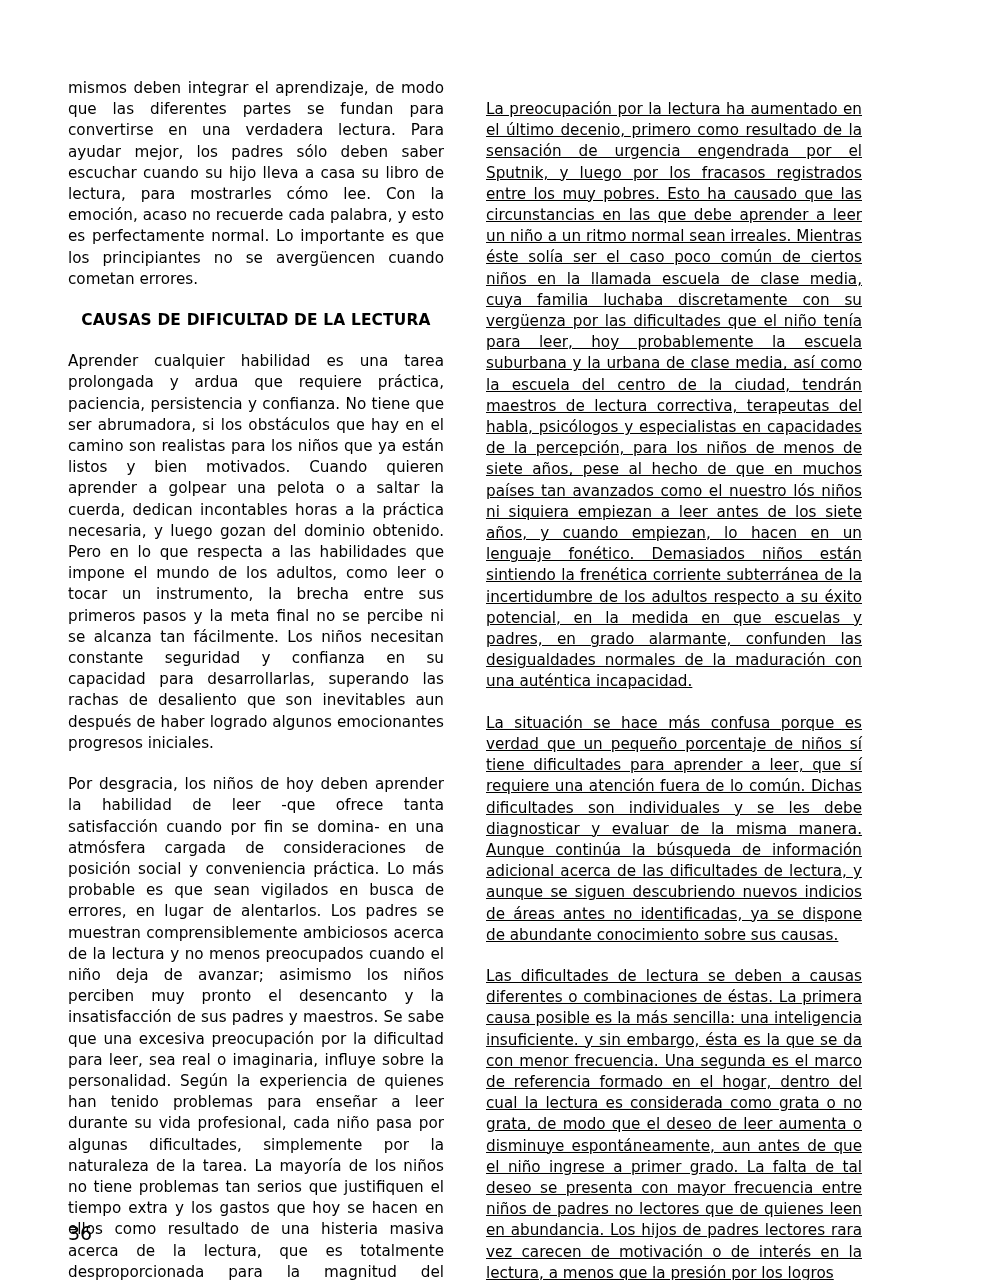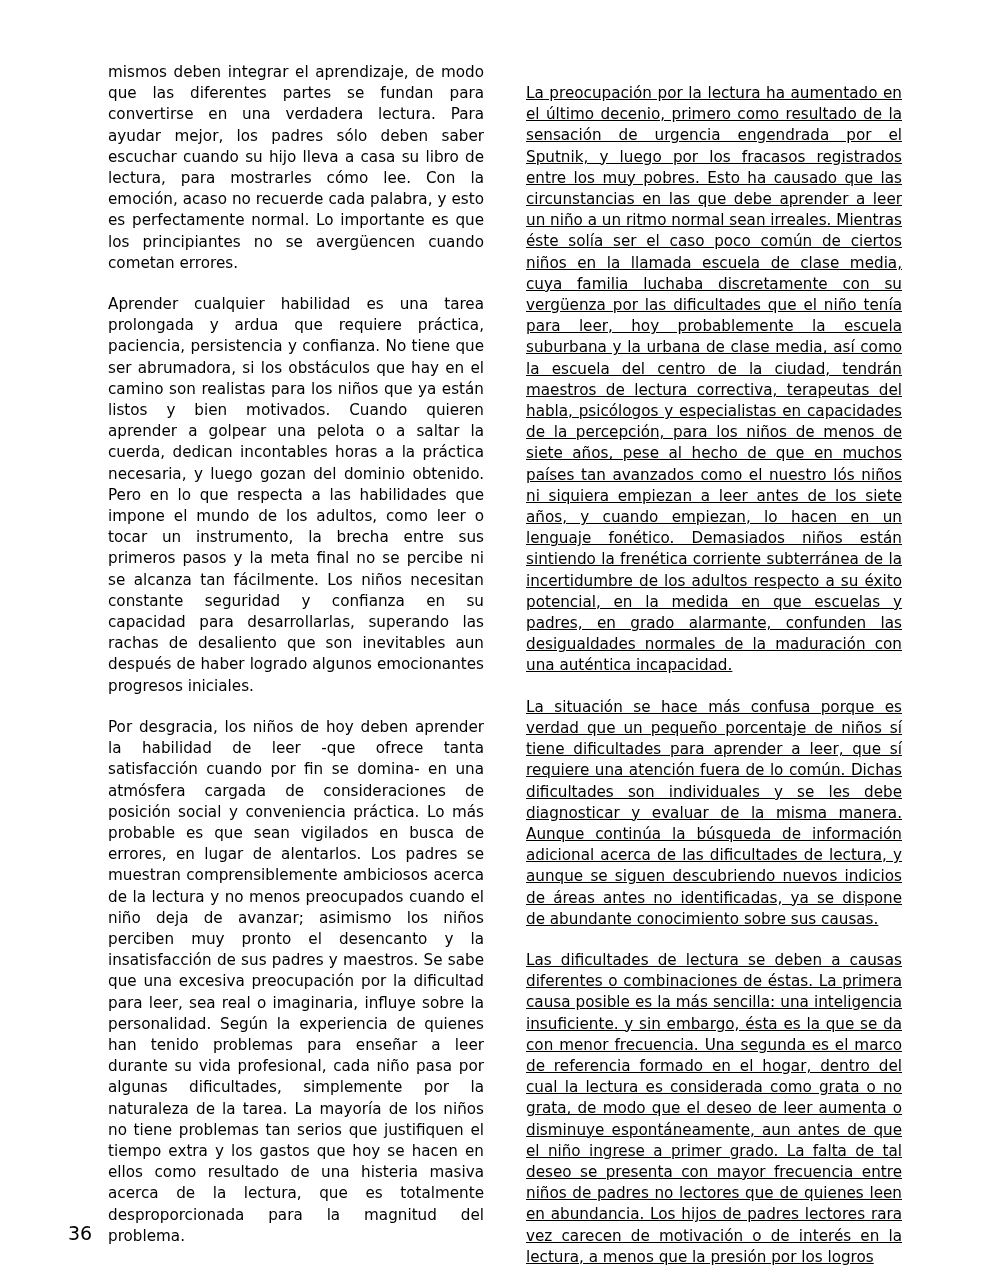--- a/index.html
+++ b/index.html
@@ -28,24 +28,23 @@
   .columns {
     position: absolute;
     top: 62px;
     left: 68px;
     width: 794px;
     height: 1150px;
   }
 
   .column {
     position: absolute;
-    top: 0;
+    top: 16px;
     width: 376px;
     height: 1150px;
-    margin-left: 40px;
   }
 
   .column-left  { left: 0px; }
   .column-right { left: 418px; padding-top: 21px; text-decoration: underline; }
 
   p.para {
     margin: 0 0 20px 0;
     font-size: 15.2px;
     line-height: 21.2px;
     text-align: justify;
@@ -82,20 +81,21 @@
 </style>
 </head>
 <body>
 
 <div class="page">
 
   <div class="columns">
 
     <div class="column column-left">
       <p class="para">mismos deben integrar el aprendizaje, de modo que las diferentes partes se fundan para convertirse en una verdadera lectura. Para ayudar mejor, los padres sólo deben saber escuchar cuando su hijo lleva a casa su libro de lectura, para mostrarles cómo lee. Con la emoción, acaso no recuerde cada palabra, y esto es perfectamente normal. Lo importante es que los principiantes no se avergüencen cuando cometan errores.</p>
+      <h2 class="section-heading">CAUSAS DE DIFICULTAD DE LA LECTURA</h2>
       <p class="para">Aprender cualquier habilidad es una tarea prolongada y ardua que requiere práctica, paciencia, persistencia y confianza. No tiene que ser abrumadora, si los obstáculos que hay en el camino son realistas para los niños que ya están listos y bien motivados. Cuando quieren aprender a golpear una pelota o a saltar la cuerda, dedican incontables horas a la práctica necesaria, y luego gozan del dominio obtenido. Pero en lo que respecta a las habilidades que impone el mundo de los adultos, como leer o tocar un instrumento, la brecha entre sus primeros pasos y la meta final no se percibe ni se alcanza tan fácilmente. Los niños necesitan constante seguridad y confianza en su capacidad para desarrollarlas, superando las rachas de desaliento que son inevitables aun después de haber logrado algunos emocionantes progresos iniciales.</p>
       <p class="para">Por desgracia, los niños de hoy deben aprender la habilidad de leer -que ofrece tanta satisfacción cuando por fin se domina- en una atmósfera cargada de consideraciones de posición social y conveniencia práctica. Lo más probable es que sean vigilados en busca de errores, en lugar de alentarlos. Los padres se muestran comprensiblemente ambiciosos acerca de la lectura y no menos preocupados cuando el niño deja de avanzar; asimismo los niños perciben muy pronto el desencanto y la insatisfacción de sus padres y maestros. Se sabe que una excesiva preocupación por la dificultad para leer, sea real o imaginaria, influye sobre la personalidad. Según la experiencia de quienes han tenido problemas para enseñar a leer durante su vida profesional, cada niño pasa por algunas dificultades, simplemente por la naturaleza de la tarea. La mayoría de los niños no tiene problemas tan serios que justifiquen el tiempo extra y los gastos que hoy se hacen en ellos como resultado de una histeria masiva acerca de la lectura, que es totalmente desproporcionada para la magnitud del problema.</p>
     </div>
 
     <div class="column column-right">
       <p class="para">La preocupación por la lectura ha aumentado en el último decenio, primero como resultado de la sensación de urgencia engendrada por el Sputnik, y luego por los fracasos registrados entre los muy pobres. Esto ha causado que las circunstancias en las que debe aprender a leer un niño a un ritmo normal sean irreales. Mientras éste solía ser el caso poco común de ciertos niños en la llamada escuela de clase media, cuya familia luchaba discretamente con su vergüenza por las dificultades que el niño tenía para leer, hoy probablemente la escuela suburbana y la urbana de clase media, así como la escuela del centro de la ciudad, tendrán maestros de lectura correctiva, terapeutas del habla, psicólogos y especialistas en capacidades de la percepción, para los niños de menos de siete años, pese al hecho de que en muchos países tan avanzados como el nuestro lós niños ni siquiera empiezan a leer antes de los siete años, y cuando empiezan, lo hacen en un lenguaje fonético. Demasiados niños están sintiendo la frenética corriente subterránea de la incertidumbre de los adultos respecto a su éxito potencial, en la medida en que escuelas y padres, en grado alarmante, confunden las desigualdades normales de la maduración con una auténtica incapacidad.</p>
       <p class="para">La situación se hace más confusa porque es verdad que un pequeño porcentaje de niños sí tiene dificultades para aprender a leer, que sí requiere una atención fuera de lo común. Dichas dificultades son individuales y se les debe diagnosticar y evaluar de la misma manera. Aunque continúa la búsqueda de información adicional acerca de las dificultades de lectura, y aunque se siguen descubriendo nuevos indicios de áreas antes no identificadas, ya se dispone de abundante conocimiento sobre sus causas.</p>
       <p class="para">Las dificultades de lectura se deben a causas diferentes o combinaciones de éstas. La primera causa posible es la más sencilla: una inteligencia insuficiente. y sin embargo, ésta es la que se da con menor frecuencia. Una segunda es el marco de referencia formado en el hogar, dentro del cual la lectura es considerada como grata o no grata, de modo que el deseo de leer aumenta o disminuye espontáneamente, aun antes de que el niño ingrese a primer grado. La falta de tal deseo se presenta con mayor frecuencia entre niños de padres no lectores que de quienes leen en abundancia. Los hijos de padres lectores rara vez carecen de motivación o de interés en la lectura, a menos que la presión por los logros</p>
     </div>
 

